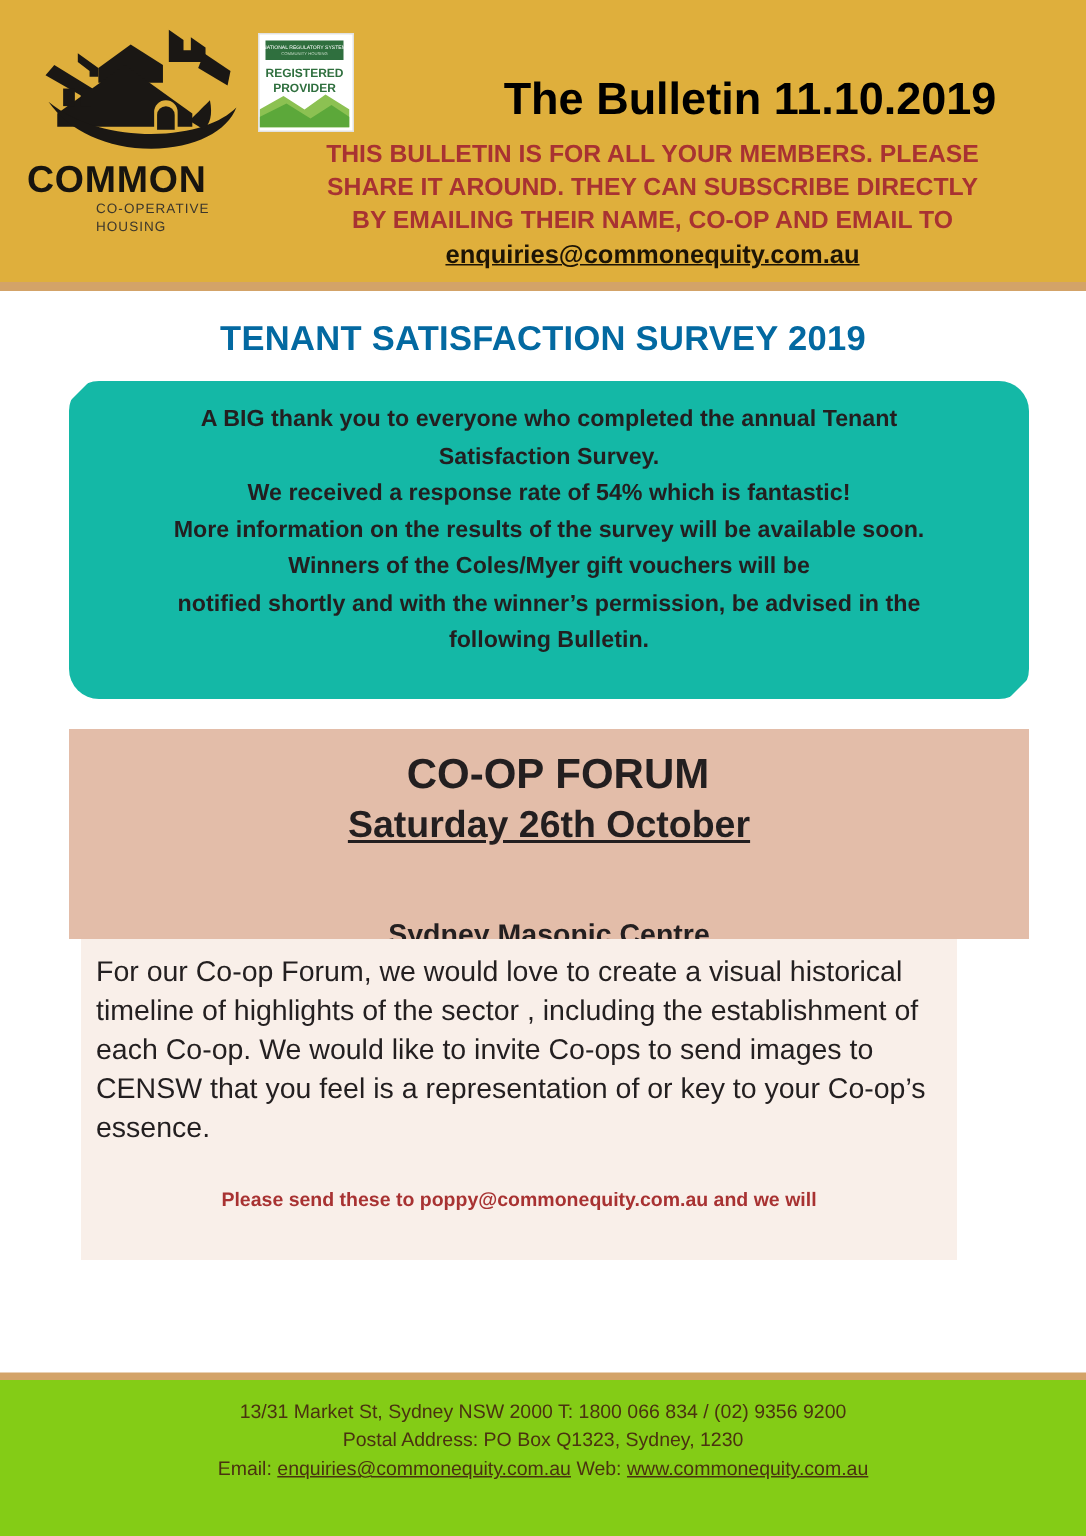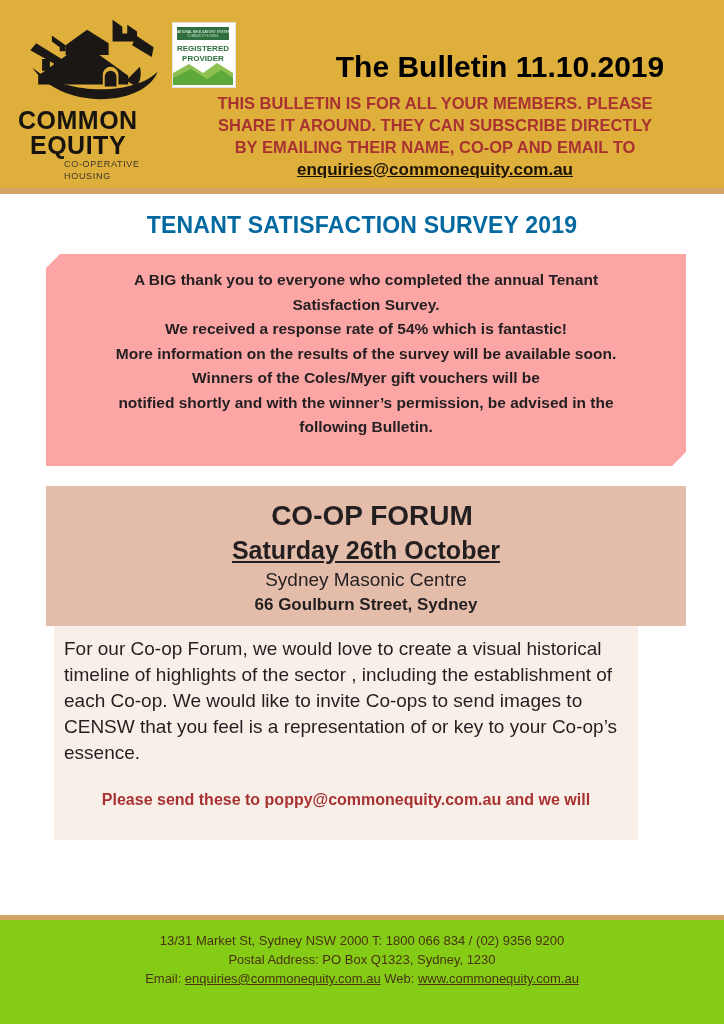--- a/index.html
+++ b/index.html
@@ -145,28 +145,29 @@
     letter-spacing: 0.2px;
   }
 
   
   .survey-box {
     position: absolute;
     left: 46px;
     top: 254px;
     width: 640px;
     height: 212px;
-    background: #fca5a5;
+    background: #14b8a6;
     -webkit-clip-path: polygon(14px 0, 100% 0, 100% calc(100% - 14px), calc(100% - 14px) 100%, 0 100%, 0 14px);
     clip-path: polygon(14px 0, 100% 0, 100% calc(100% - 14px), calc(100% - 14px) 100%, 0 100%, 0 14px);
     display: flex;
     align-items: flex-start;
     justify-content: center;
     padding-top: 14px;
     box-sizing: border-box;
+    border-radius: 20px;
   }
   .survey-text {
     width: 600px;
     text-align: center;
     font-family: "Liberation Sans", sans-serif;
     font-weight: bold;
     font-size: 15.5px;
     line-height: 24.5px;
     color: #231f20;
   }
@@ -198,24 +199,25 @@
     font-family: "Liberation Sans", sans-serif;
     font-weight: bold;
     font-size: 25px;
     color: #231f20;
     line-height: 34px;
     text-decoration: underline;
     text-underline-offset: 2px;
   }
   .forum-venue {
     font-family: "Liberation Sans", sans-serif;
-    font-weight: normal;
+    font-weight: bold;
     font-size: 19px;
     color: #231f20;
     line-height: 26px;
+    margin-top: 44px;
   }
   .forum-address {
     font-family: "Liberation Sans", sans-serif;
     font-weight: bold;
     font-size: 17px;
     color: #231f20;
     line-height: 24px;
   }
 
   
@@ -234,21 +236,21 @@
     font-family: "Liberation Sans", sans-serif;
     font-size: 19px;
     line-height: 26px;
     color: #231f20;
   }
   .body-cta {
     margin-top: 20px;
     text-align: center;
     font-family: "Liberation Sans", sans-serif;
     font-weight: bold;
-    font-size: 16px;
+    font-size: 13px;
     line-height: 27px;
     color: #a83232;
   }
 
   
   .footer-rule {
     position: absolute;
     left: 0;
     top: 915px;
     width: 724px;
@@ -295,21 +297,20 @@
           <path d="M66 30 l46 33 v9 h-92 v-9 z"></path>
           <path d="M24 46 h8 v12 h-8 z"></path>
           <path d="M36 46 h7 v12 h-7 z"></path>
           <path d="M14 55 c20 16 46 22 70 22 c28 0 48 -8 58 -18 c-6 16 -28 28 -58 28 c-30 0 -56 -12 -70 -32 z"></path>
           <path d="M124 54 c2 10 0 16 -4 20 l-10 -6 c4 -4 8 -8 14 -14 z"></path>
         </g>
         <path d="M86 62 a8 8 0 0 1 16 0 v12 h-16 z" fill="#dfaf3c"></path>
         <path d="M88 64 a6 6 0 0 1 12 0 v10 h-12 z" fill="#1a1714"></path>
       </svg>
       <div class="logo-word1">COMMON</div>
-      <div class="logo-word2">EQUITY</div>
       <div class="logo-sub">CO-OPERATIVE</div>
       <div class="logo-sub">HOUSING</div>
     </div>
 
     <div class="nrsch-badge">
       <svg width="60" height="62" viewBox="0 0 60 62">
         <rect x="0" y="0" width="60" height="62" fill="#ffffff"></rect>
         <rect x="4" y="4" width="52" height="13" fill="#2f6f3e"></rect>
         <text x="30" y="9.5" font-family="Liberation Sans, sans-serif" font-size="3.4" fill="#ffffff" text-anchor="middle">NATIONAL REGULATORY SYSTEM</text>
         <text x="30" y="13.5" font-family="Liberation Sans, sans-serif" font-size="2.8" fill="#c8ddc9" text-anchor="middle">COMMUNITY HOUSING</text>

